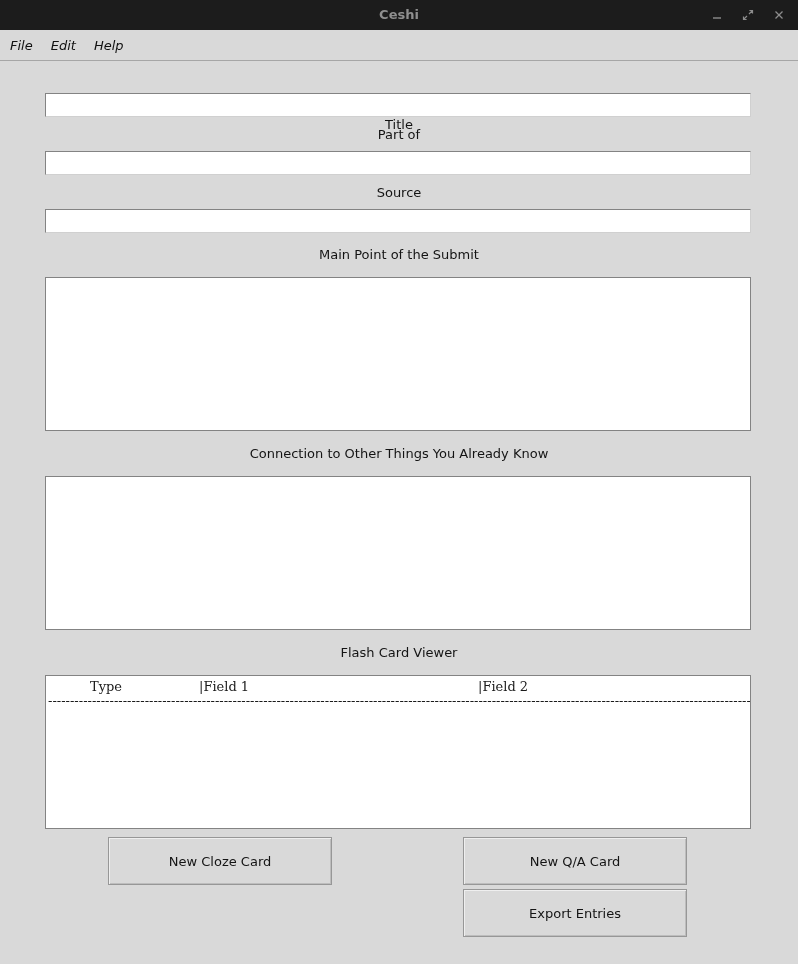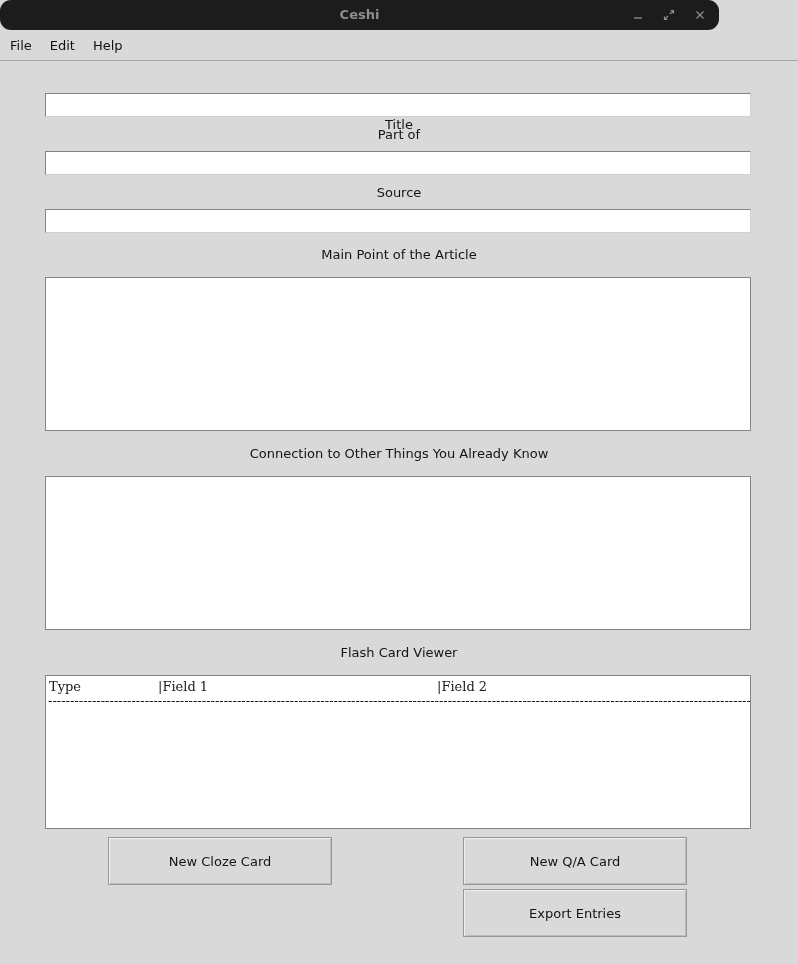--- a/index.html
+++ b/index.html
@@ -1,36 +1,36 @@
 <!DOCTYPE html>
 <html><head>
 <meta charset="utf-8">
 <style>
   html,body{margin:0;padding:0;background:#d9d9d9;}
   .window{
     position:relative;width:798px;height:964px;overflow:hidden;
     background:#d9d9d9;font-family:"DejaVu Sans",sans-serif;color:#111;
   }
   
-  .titlebar{position:absolute;top:0;left:0;width:719px;height:30px;background:#1c1c1c;border-radius:11px;}
+  .titlebar{position:absolute;top:0;left:0;width:798px;height:30px;background:#1c1c1c;}
   .titlebar .title{
     position:absolute;left:0;top:0;width:100%;height:30px;line-height:30px;
     text-align:center;color:#8f8f8f;font-size:13px;font-weight:bold;
   }
   .controls{position:absolute;right:10px;top:0;height:30px;display:flex;align-items:center;gap:13px;}
   .wc{width:18px;height:18px;display:flex;align-items:center;justify-content:center;
       color:#8d8d8d;font-size:13px;cursor:default;}
   .wc svg{display:block;}
   
   .menubar{
     position:absolute;top:30px;left:0;width:798px;height:31px;box-sizing:border-box;
     background:#d9d9d9;border-bottom:1px solid #a6a6a6;
     display:flex;align-items:center;font-size:13px;padding-left:1px;
   }
-  .menu-item{padding:16px 9px;line-height:31px;}
+  .menu-item{padding:16px 9px;line-height:31px;font-style:italic;}
   
   .lbl{
     position:absolute;left:0;width:798px;height:18px;line-height:18px;
     text-align:center;font-size:13px;color:#141414;
   }
   .lbl-title{top:68px;margin-top:48px;}
   .lbl-partof{top:126px;}
   .lbl-source{top:184px;}
   .lbl-mainpoint{top:246px;}
   .lbl-connection{top:445px;}
@@ -49,21 +49,21 @@
     font-family:"DejaVu Sans",sans-serif;font-size:13px;padding:2px 4px;
   }
   .tarea-mainpoint{top:277px;}
   .tarea-connection{top:476px;}
   
   .listbox{
     position:absolute;left:45px;top:675px;width:706px;height:154px;box-sizing:border-box;
     background:#fff;border:1px solid #838383;overflow:hidden;
     font-family:"DejaVu Serif",serif;font-size:13px;color:#1a1a1a;
   }
-  .lb-col{position:absolute;top:3px;height:16px;line-height:16px;white-space:pre;}
+  .lb-col{position:absolute;top:3px;height:16px;line-height:16px;white-space:pre;margin-left:41px;}
   .lb-col-1{left:3px;}
   .lb-col-2{left:112px;}
   .lb-col-3{left:391px;}
   .lb-dashes{
     position:absolute;top:17px;left:2px;right:0;height:15px;line-height:15px;
     white-space:nowrap;overflow:hidden;letter-spacing:0;
   }
   
   .btn{
     position:absolute;width:224px;height:48px;box-sizing:border-box;
@@ -119,21 +119,21 @@
 
   <div class="lbl lbl-title">Title</div>
   <input class="entry entry-title" type="text" style="">
 
   <div class="lbl lbl-partof">Part of</div>
   <input class="entry entry-partof" type="text" style="">
 
   <div class="lbl lbl-source">Source</div>
   <input class="entry entry-source" type="text" style="">
 
-  <div class="lbl lbl-mainpoint">Main Point of the Article</div>
+  <div class="lbl lbl-mainpoint">Main Point of the Submit</div>
   <textarea class="tarea tarea-mainpoint" style=""></textarea>
 
   <div class="lbl lbl-connection">Connection to Other Things You Already Know</div>
   <textarea class="tarea tarea-connection" style=""></textarea>
 
   <div class="lbl lbl-viewer">Flash Card Viewer</div>
   <div class="listbox">
     <span class="lb-col lb-col-1">Type</span>
     <span class="lb-col lb-col-2">|Field 1</span>
     <span class="lb-col lb-col-3">|Field 2</span>

